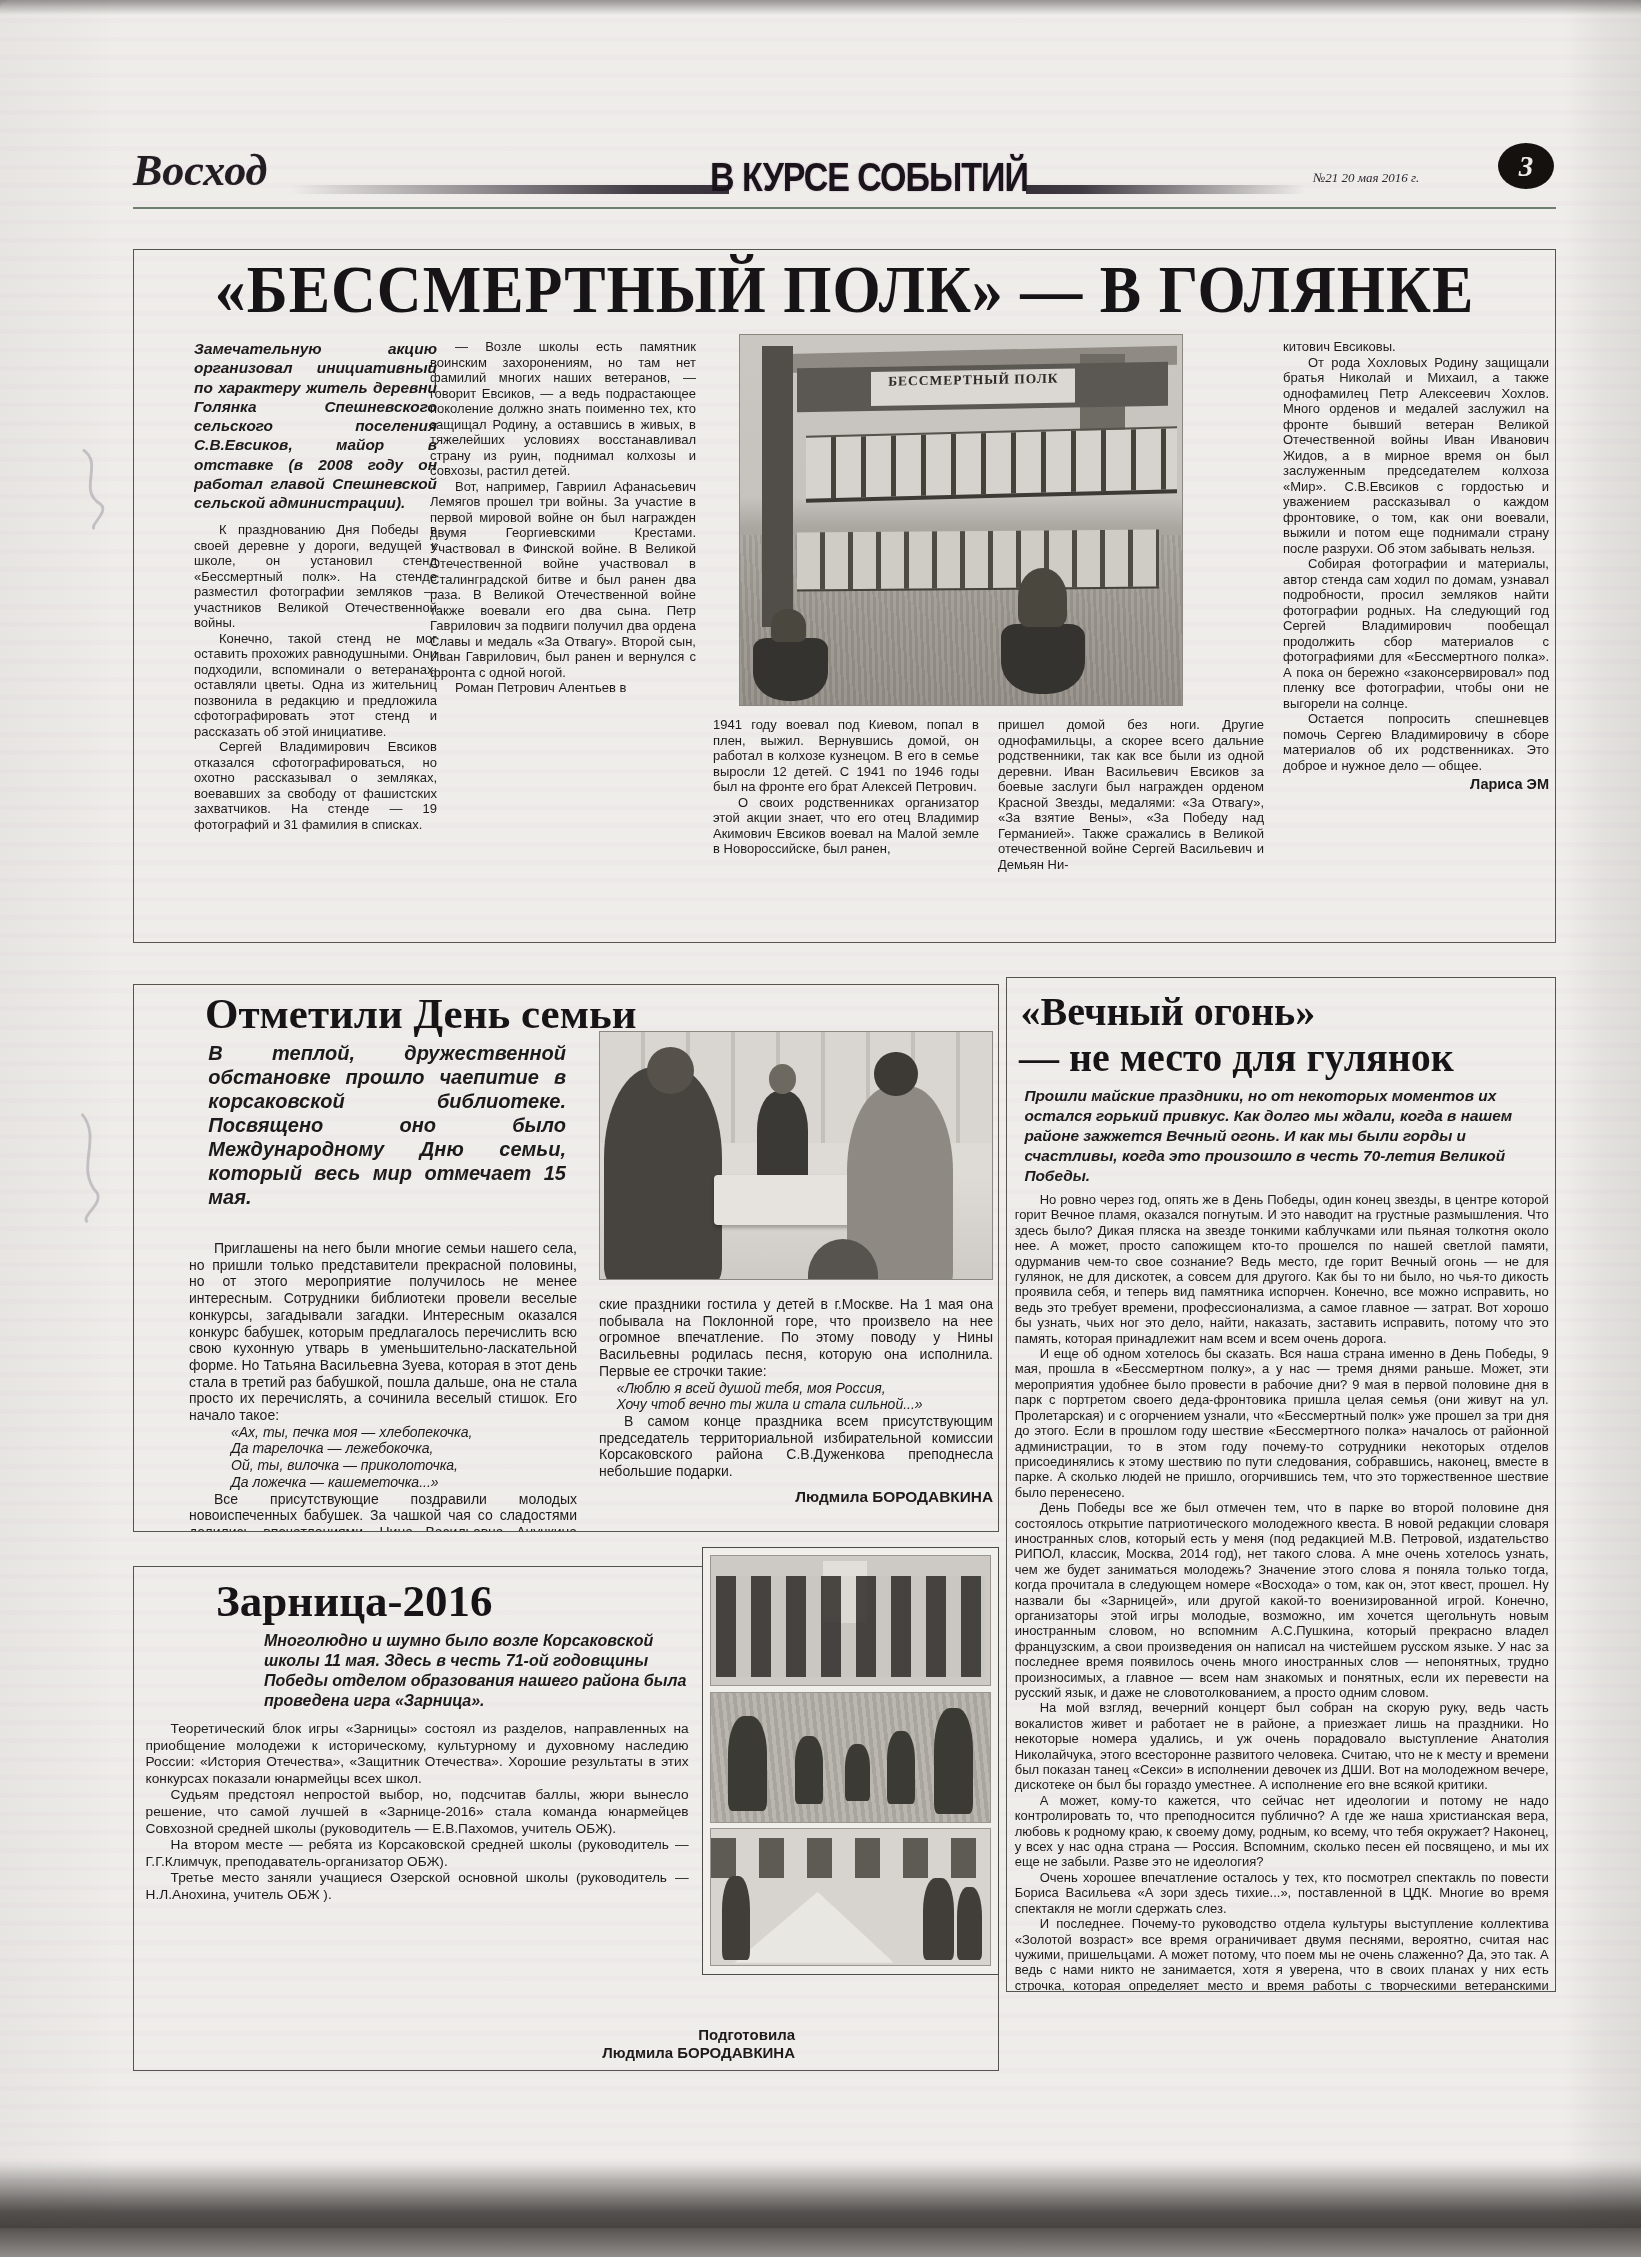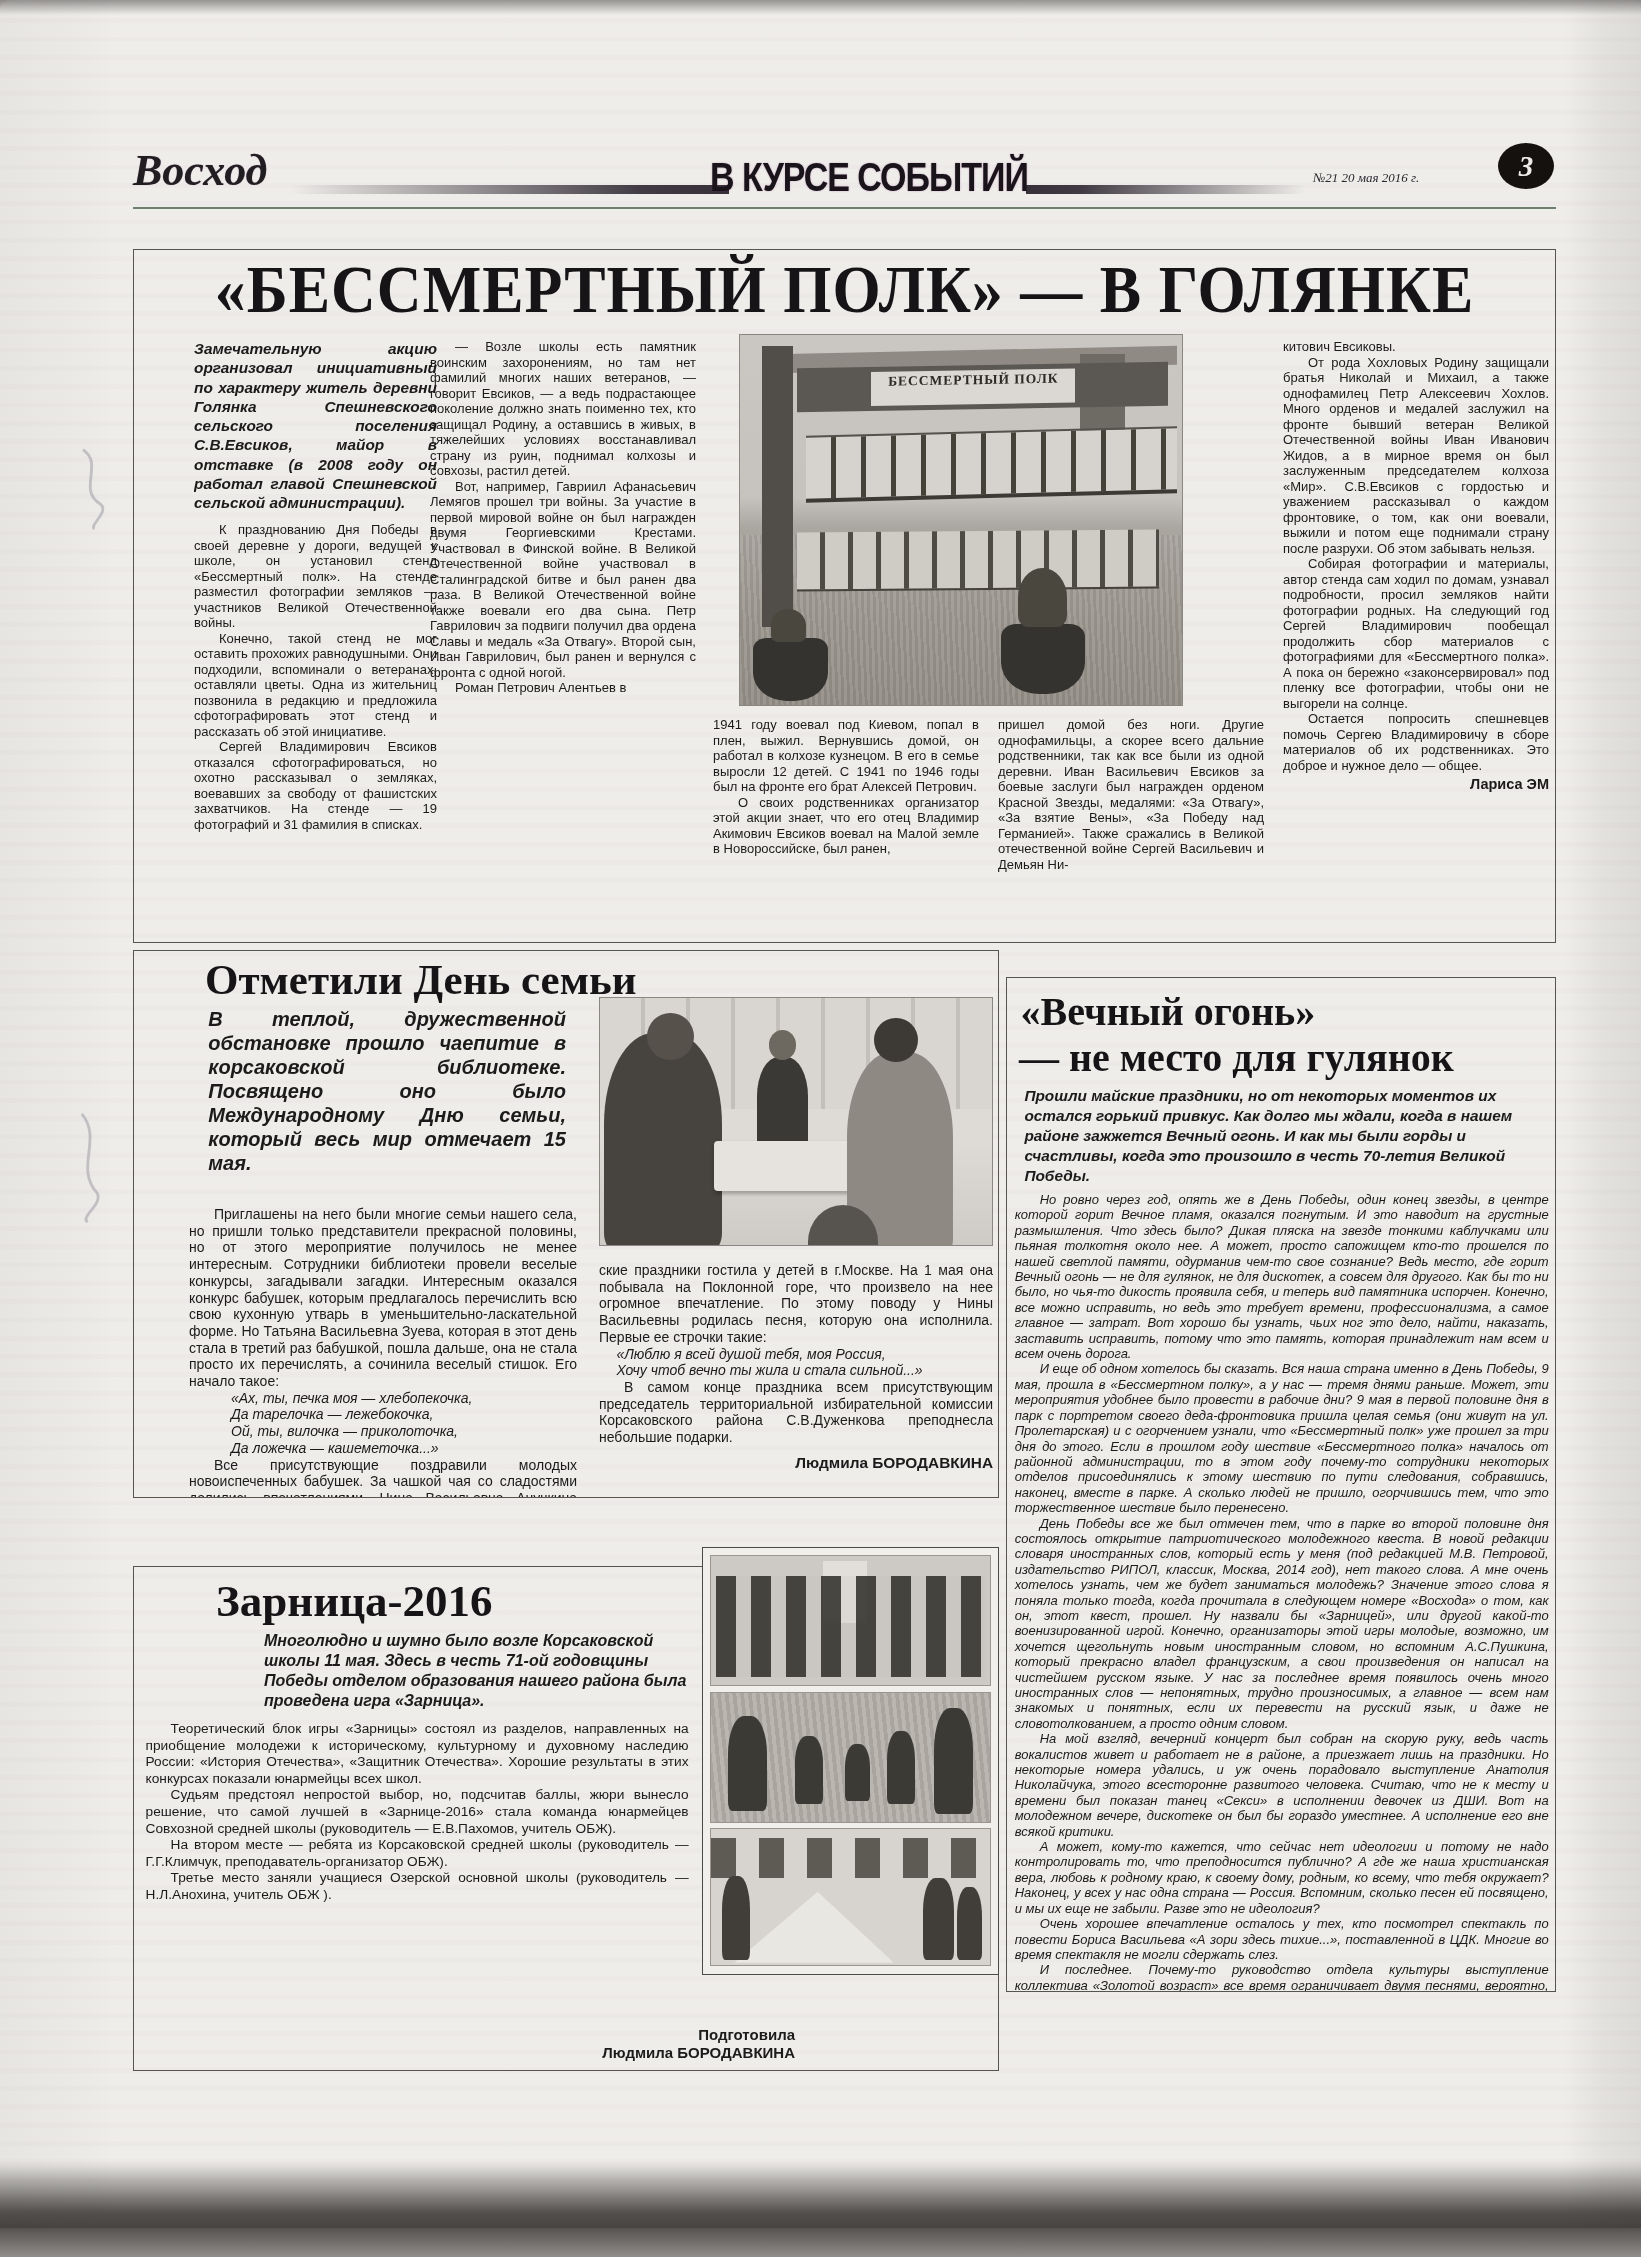--- a/index.html
+++ b/index.html
@@ -95,21 +95,21 @@
     background: repeating-linear-gradient(90deg, #cfccc6 0 23px, #4e4b44 23px 28px);
     border-bottom:2.9px solid #45423c; transform:skewY(-0.5deg); }
   .photo1 .urn { position:absolute; background:#353330; border-radius:18% 18% 45% 45%; }
   .photo1 .urn.u1 { left:3%; bottom:1%; width:17%; height:17%; }
   .photo1 .urn.u2 { left:59%; bottom:3%; width:19%; height:19%; }
   .photo1 .plant { position:absolute; background:#4a473f; border-radius:50% 50% 20% 20%; }
   .photo1 .plant.p1 { left:7%; bottom:17%; width:8%; height:9%; }
   .photo1 .plant.p2 { left:63%; bottom:21%; width:11%; height:16%; }
 
   
-  #a2 { left:133px; top:950px; width:866px; height:548px; overflow:hidden; }
+  #a2 { left:133px; top:984px; width:866px; height:548px; overflow:hidden; }
   #a2 .hl { position:absolute; left:71px; top:3.9px; font-size:43px; }
   #a2 .leftcol { position:absolute; left:55px; top:56px; width:388px; font-size:14px; line-height:16.7px; }
   #a2 .leftcol .lead { font-size:20px; line-height:24px; margin-bottom:31px; width:377px; padding-left:19.3px; }
   #a2 .rightcol { position:absolute; left:465px; top:311px; width:394px; font-size:14px; line-height:16.7px; }
   #a2 .poem { margin-left:42px; }
   #a2 .rightcol .poem { margin-left:17.4px; }
   #a2 .byline { font-size:15.4px; margin-top:9.7px; }
 
   
   .photo2 { position:absolute; left:465px; top:46px; width:394px; height:249px;
@@ -129,21 +129,21 @@
   .photo2 .table { position:absolute; left:29%; top:58%; width:38%; height:20%;
     background:#e6e3de; border-radius:3.9px; box-shadow:0 2.9px 3.9px rgba(0,0,0,0.25); }
   .photo2 .wheel { position:absolute; left:53%; top:84%; width:18%; height:30%;
     background:#57544f; border-radius:50%; }
 
   
   #a3 { left:1006px; top:977px; width:550px; height:1015px; overflow:hidden; }
   #a3 .hl1 { position:absolute; left:13.5px; top:9.7px; font-size:40px; }
   #a3 .hl2 { position:absolute; left:12px; top:56px; font-size:40px; }
   #a3 .lead { position:absolute; left:17.4px; top:108px; width:502px; font-size:15.4px; line-height:20px; }
-  #a3 .bodytext { position:absolute; left:7.7px; top:214px; width:534px; font-size:13px; line-height:15.4px;font-style:italic; }
+  #a3 .bodytext { position:absolute; left:7.7px; top:214px; width:534px; font-size:13px; line-height:15.4px; }
 
   
   #a4 { left:133px; top:1566px; width:866px; height:505px; overflow:hidden; }
   #a4 .hl { position:absolute; left:82px; top:7.7px; font-size:45px; }
   #a4 .lead { position:absolute; left:130px; top:64px; width:430px; font-size:16px; line-height:20px; }
   #a4 .bodytext { position:absolute; left:11.6px; top:154px; width:543px; font-size:13.7px; line-height:16.6px; }
   #a4 .byline { position:absolute; right:203px; bottom:7.7px; font-size:15px; line-height:18.3px; }
 
   
   .pc { position:absolute; left:702px; top:1547px; width:297px; height:428px;

